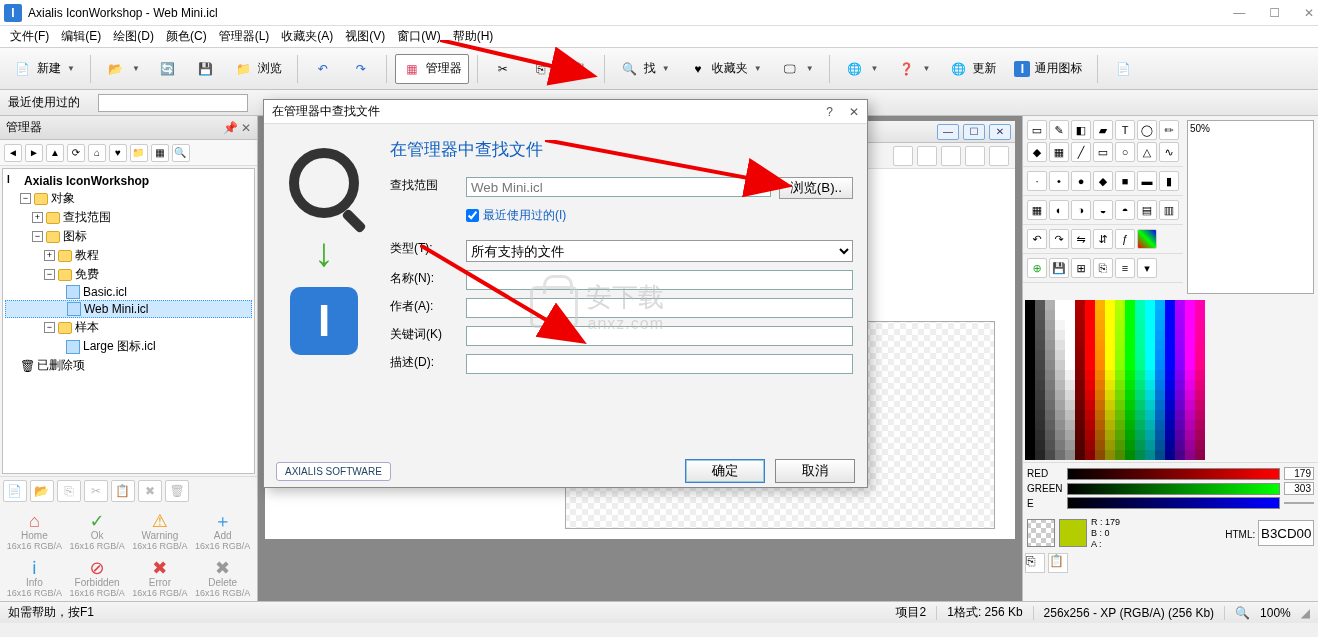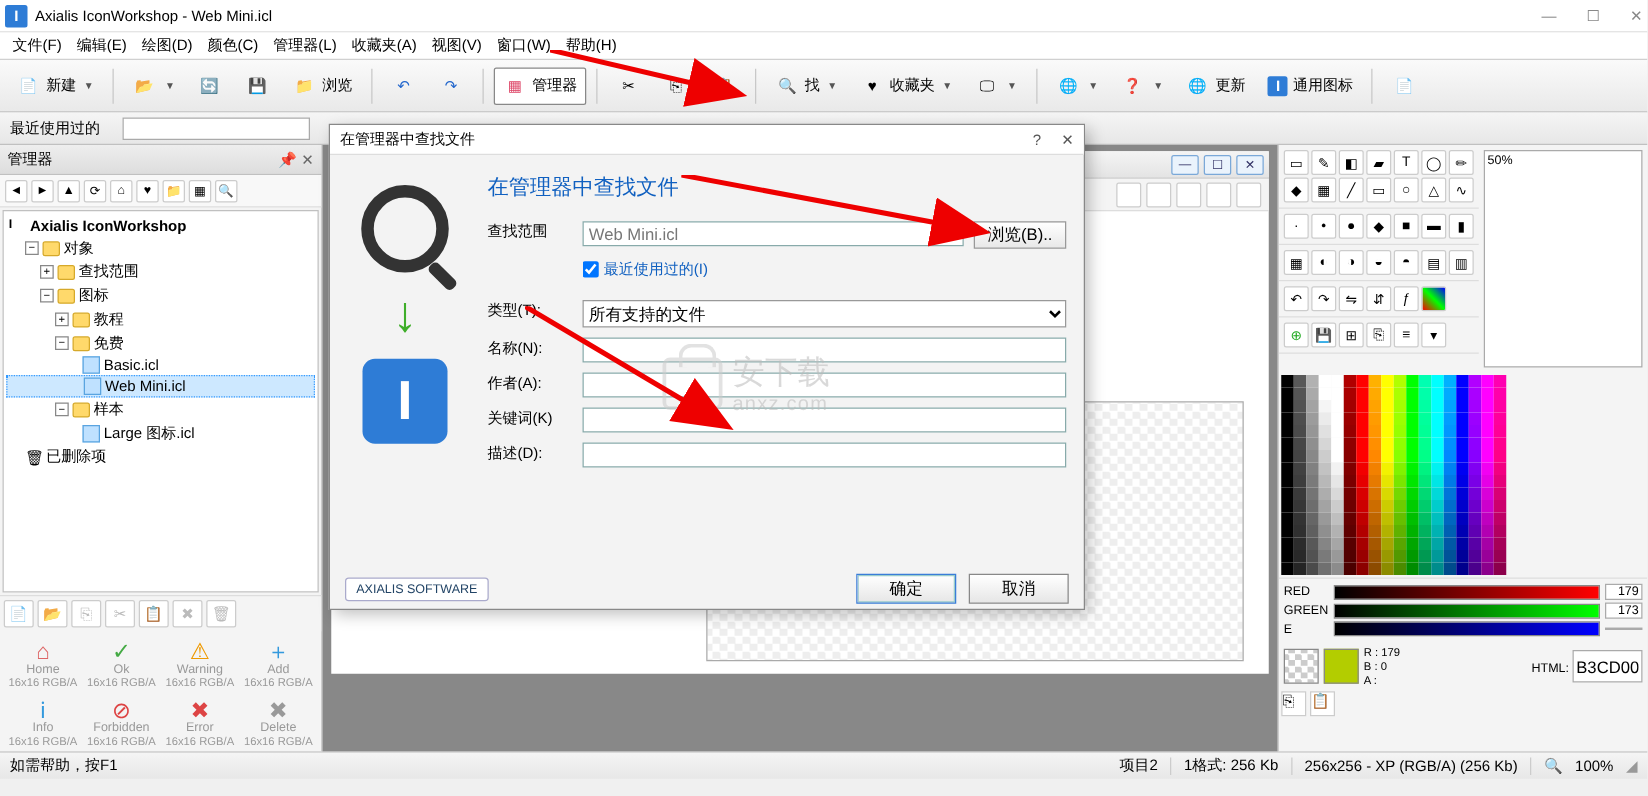--- a/index.html
+++ b/index.html
@@ -76,21 +76,21 @@
 .form-row .flabel { width: 68px; text-align: left; }
 .form-row input[type=text] { flex: 1; height: 20px; border: 1px solid #8aa; background: #fff; padding: 0 4px; color: #777; }
 .form-row select { flex: 1; height: 22px; border: 1px solid #999; background: #fff; }
 .form-row .btn { height: 22px; padding: 0 10px; border: 1px solid #999; background: linear-gradient(#fff,#e8e8e8); cursor: pointer; }
 .checkbox-row { margin-left: 76px; margin-bottom: 16px; font-size: 12px; color: #1060c0; display: flex; align-items: center; gap: 4px; }
 .dialog-footer { height: 34px; display: flex; align-items: center; padding: 0 12px; gap: 10px; }
 .dialog-footer .spacer { flex: 1; }
 .dialog-footer .axialis { border: 1px solid #aac; background: #fff; padding: 3px 8px; font-size: 10px; color: #246; border-radius: 3px; }
 .dlg-btn { min-width: 80px; height: 24px; border: 1px solid #888; background: linear-gradient(#fff,#e6e6e6); cursor: pointer; }
 .dlg-btn.primary { border: 1px solid #3b7dd8; box-shadow: 0 0 0 1px #9cc inset; }
-.watermark { position: absolute; left: 530px; top: 280px; z-index: 150; color: #bbb; opacity: .55; font-size: 28px; display: flex; align-items: center; gap: 8px; pointer-events: none; }
+.watermark { position: absolute; left: 530px; top: 280px; z-index: 150; color: #bbb; opacity: .55; font-size: 28px; display: flex; align-items: center; gap: 8px; pointer-events: none; text-align: right; }
 .watermark .bag { width: 48px; height: 42px; border: 3px solid #ccc; border-radius: 6px; position: relative; }
 .watermark .bag::before { content: ""; position: absolute; top: -14px; left: 10px; width: 24px; height: 16px; border: 3px solid #ccc; border-bottom: none; border-radius: 10px 10px 0 0; }
 .zoom-box { position: absolute; right: 4px; top: 140px; width: 130px; height: 80px; border: 1px solid #aaa; background: #fff; font-size: 10px; padding: 2px; z-index: 50; }
 svg.arrow { position: absolute; z-index: 200; pointer-events: none; }
 </style>
 </head>
 <body>
 
 <div class="titlebar">
   <div class="app-icon">I</div>
@@ -736,21 +736,21 @@
       </div>
     <div class="color-sliders">
       <div class="slider-row">
           <span class="lbl">RED</span>
           <div class="bar" style="background:linear-gradient(90deg,#000,#f00)"></div>
           <span class="val">179</span>
         </div>
       <div class="slider-row">
           <span class="lbl">GREEN</span>
           <div class="bar" style="background:linear-gradient(90deg,#000,#0f0)"></div>
-          <span class="val">173</span>
+          <span class="val">303</span>
         </div>
       <div class="slider-row">
           <span class="lbl">E</span>
           <div class="bar" style="background:linear-gradient(90deg,#000,#00f)"></div>
           <span class="val"></span>
         </div>
     </div>
     <div class="html-color">
       <div style="width:28px;height:28px;background:repeating-conic-gradient(#ccc 0 25%,#fff 0 50%) 50%/10px 10px;border:1px solid #888"></div>
       <div style="width:28px;height:28px;background:#b3cd00;border:1px solid #888"></div>

